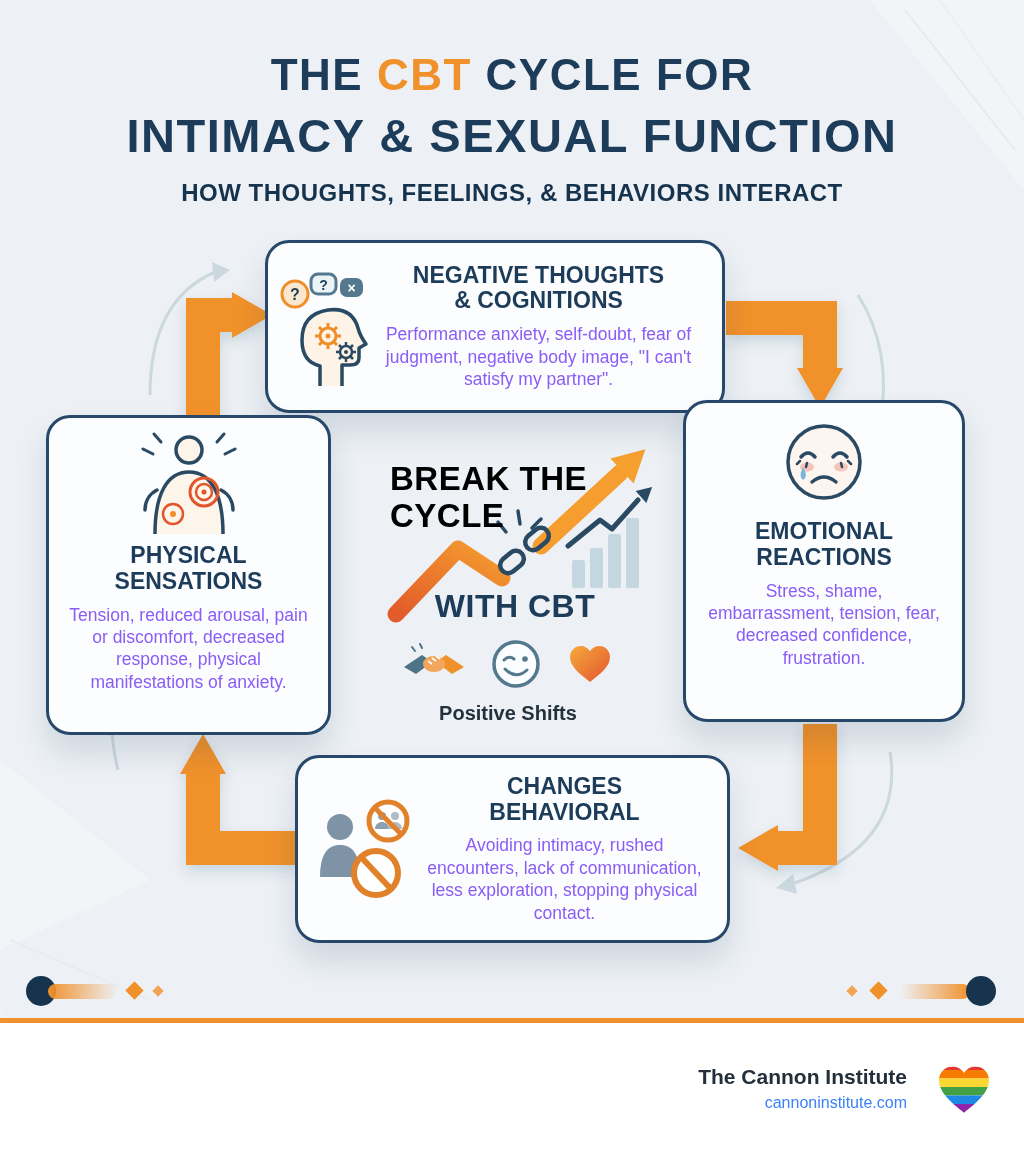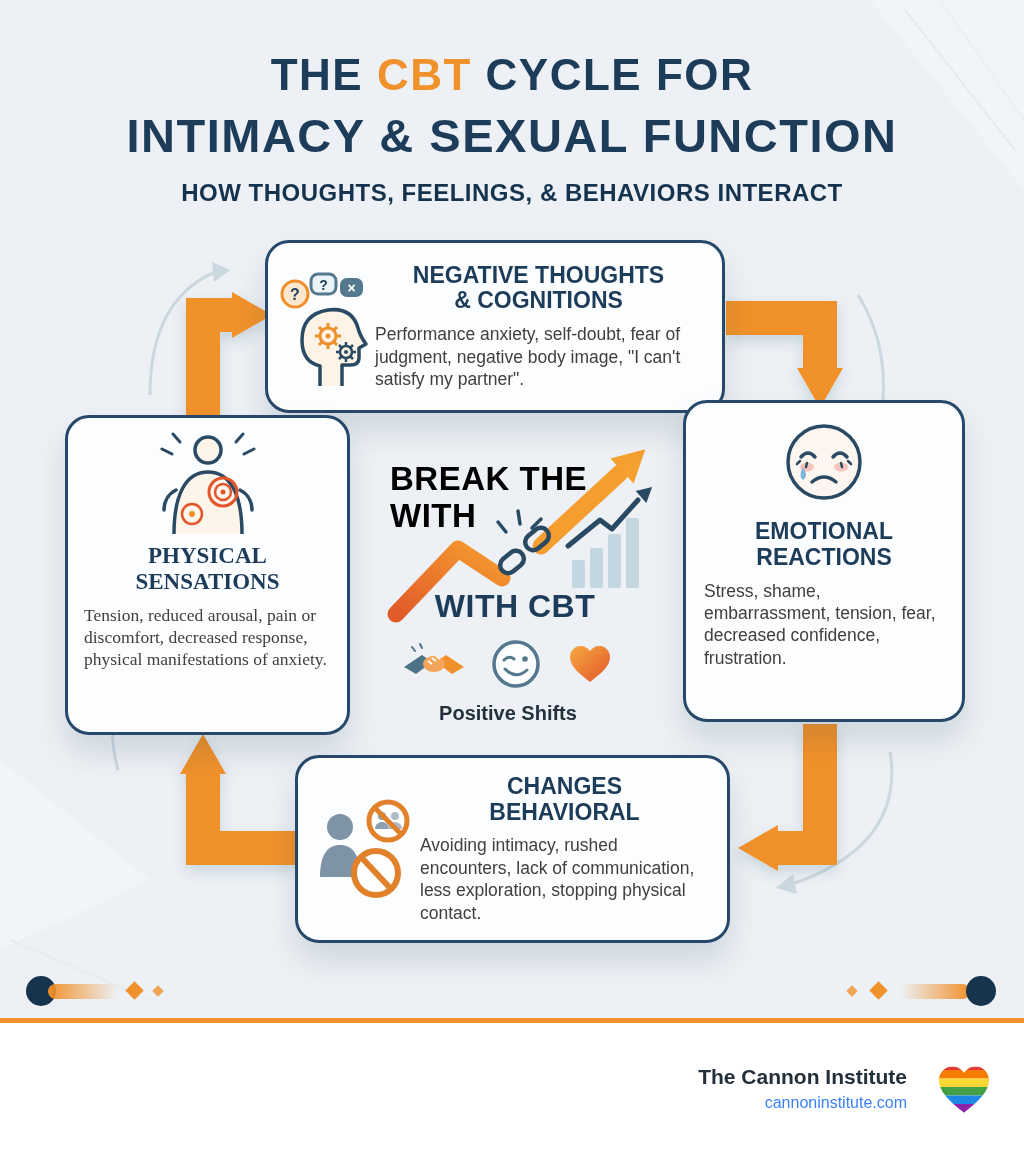--- a/index.html
+++ b/index.html
@@ -11,27 +11,27 @@
   .header { position:absolute; top:50px; left:0; width:100%; text-align:center; color:#1d3c5a; z-index:3; }
   .title-l1 { font-size:44px; font-weight:800; letter-spacing:1.5px; }
   .title-l2 { font-size:47px; font-weight:800; letter-spacing:1.5px; margin-top:8px; }
   .accent { color:#f0912c; }
   .subtitle { font-size:24px; font-weight:700; letter-spacing:.5px; margin-top:16px; color:#16334e; }
 
   
   .node { position:absolute; background:#fbfdff; border:3px solid #27486a; border-radius:24px;
           box-shadow:0 18px 30px rgba(23,54,84,.14); z-index:2; }
   .node-title { color:#1d3c5a; font-weight:800; font-size:23px; line-height:1.12; text-align:center; }
-  .node-body { color:#404040; font-weight:500; font-size:17.5px; line-height:1.28; text-align:left; margin-top:9px; }
+  .node-body { color:#8b5cf6; font-weight:500; font-size:17.5px; line-height:1.28; text-align:center; margin-top:9px; }
   .node.row { display:flex; align-items:center; }
   .node.col { display:flex; flex-direction:column; align-items:center; }
 
   .node-thoughts  { left:265px; top:240px; width:460px; height:173px; padding:12px 20px 12px 12px; }
   .node-emotions  { left:683px; top:400px; width:282px; height:322px; padding:16px 18px; }
-  .node-physical  { left:65px;  top:415px; width:285px; height:320px; padding:12px 16px;font-family:Liberation Serif, serif; }
+  .node-physical  { left:46px;  top:415px; width:285px; height:320px; padding:12px 16px; }
   .node-behaviors { left:295px; top:755px; width:435px; height:188px; padding:12px 18px 12px 14px; }
   .node .content { flex:1; }
 
   
   .break-line { position:absolute; left:390px; color:#000000; font-size:33px; font-weight:800; letter-spacing:.5px; z-index:3; }
   .break-1 { top:460px; }
   .break-2 { top:497px; }
   .with-cbt { position:absolute; left:400px; top:588px; width:230px; text-align:center; color:#1d3c5a;
               font-size:32px; font-weight:800; letter-spacing:.5px; z-index:3; }
   .shift-icons { position:absolute; left:402px; top:638px; width:212px; display:flex; justify-content:space-between;
@@ -226,21 +226,21 @@
     <div class="content">
       <div class="node-title">
         <div>CHANGES</div>
         <div>BEHAVIORAL</div>
       </div>
       <div class="node-body">Avoiding intimacy, rushed encounters, lack of communication, less exploration, stopping physical contact.</div>
     </div>
   </div>
 
   <div class="break-line break-1">BREAK THE</div>
-  <div class="break-line break-2">WITH</div>
+  <div class="break-line break-2">CYCLE</div>
   <div class="with-cbt">WITH CBT</div>
 
   <div class="shift-icons">
     <svg width="64" height="46" viewBox="0 0 64 46">
       <path d="M2,26 L20,14 L30,21 L14,33 Z" fill="#4d7389"></path>
       <path d="M62,26 L44,14 L34,21 L50,33 Z" fill="#f0912c"></path>
       <ellipse cx="32" cy="23" rx="11" ry="8" fill="#f3a65b"></ellipse>
       <path d="M26,20 l4,3 M30,17 l4,3 M34,15 l4,3" stroke="#ffffff" stroke-width="1.6" fill="none"></path>
       <path d="M10,6 l3,4 M18,3 l2,4" stroke="#4d7389" stroke-width="2" stroke-linecap="round"></path>
     </svg>

